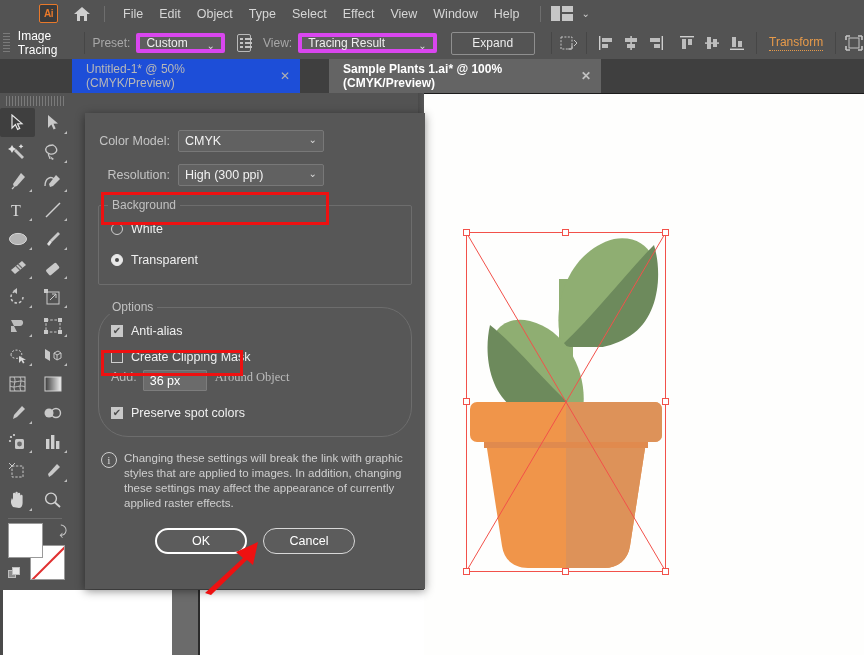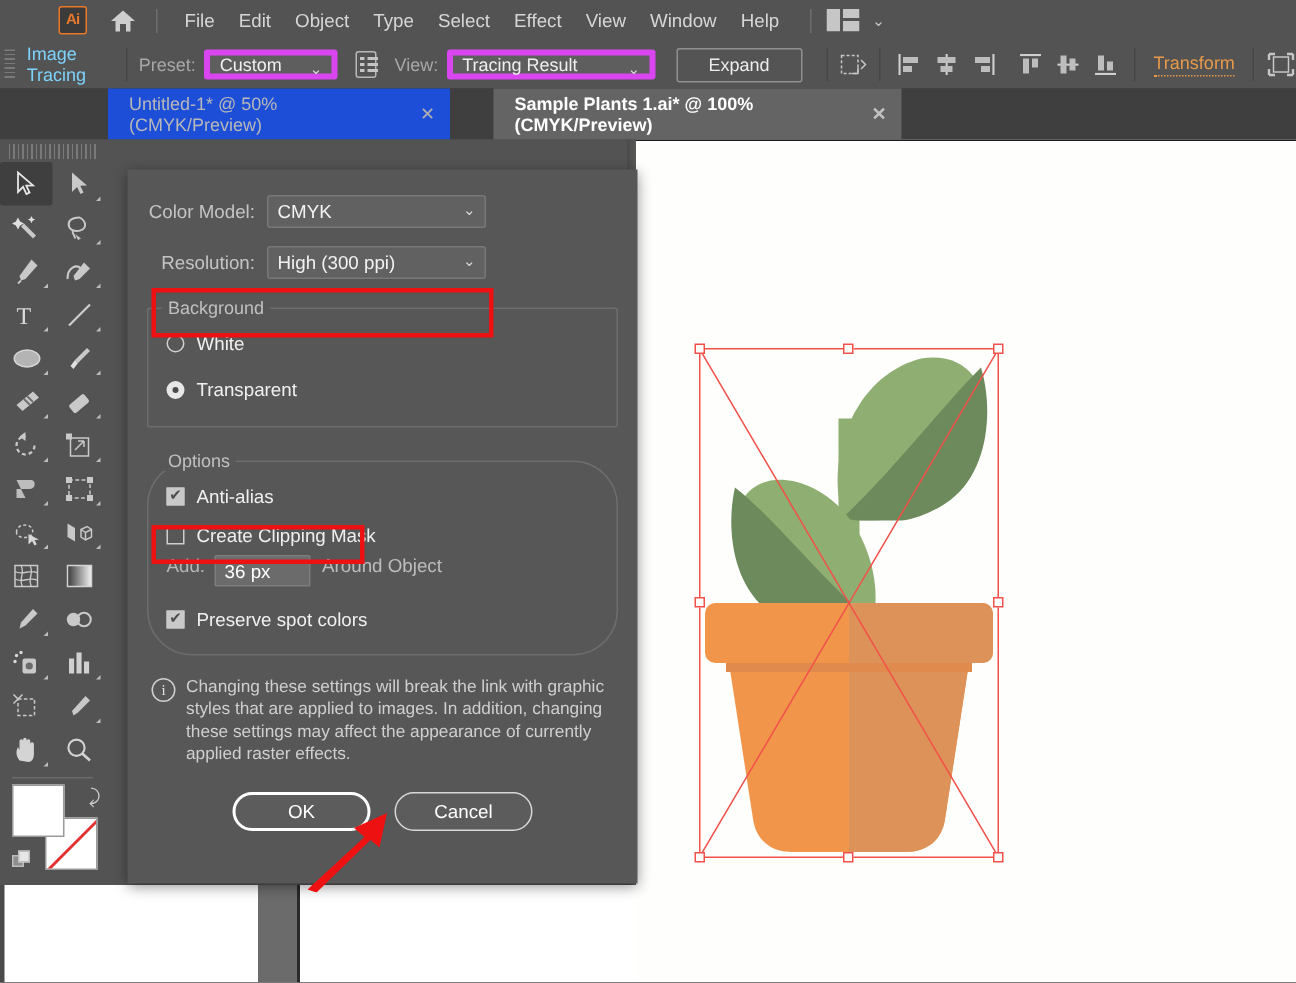--- a/index.html
+++ b/index.html
@@ -31,21 +31,21 @@
   .chev{margin-left:9px;color:#cfcfcf;font-size:10px;}
 
   
   .controlbar{
     position:absolute;left:0;top:27px;width:864px;height:32px;
     background:#535353;border-bottom:1px solid #3d3d3d;
     display:flex;align-items:center;
   }
   .grip{width:9px;height:20px;margin-left:3px;
     background:repeating-linear-gradient(to bottom,#7a7a7a 0 1px,transparent 1px 3px);}
-  .cb-label{color:#7dd3fc;font-size:12px;margin-left:8px;}
+  .cb-label{color:#ffffff;font-size:12px;margin-left:8px;}
   .cb-dim{color:#a8a8a8;font-size:12px;margin-left:12px;}
   .cb-sep{width:1px;height:22px;background:#464646;margin:0 8px;}
   .select{
     height:20px;background:#5e5e5e;border:4px solid #d946ef;border-radius:2px;
     color:#efefef;font-size:12px;display:flex;align-items:center;
     padding:0 6px;margin-left:6px;position:relative;box-sizing:border-box;
   }
   .select .cv{position:absolute;right:6px;top:3px;color:#dcdcdc;font-size:10px;}
   .sel-preset{width:110px;}
   .sel-view{width:176px;}
@@ -169,21 +169,21 @@
   .cb-row{display:flex;align-items:center;height:26px;position:relative;}
   .cbox{width:12px;height:12px;border:1px solid #cfcfcf;box-sizing:border-box;
     margin-right:8px;background:#575757;display:flex;align-items:center;justify-content:center;}
   .cbox.on{background:#c9c9c9;border-color:#c9c9c9;color:#4d4d4d;font-size:10px;line-height:1;}
   .opt-text{color:#f0f0f0;font-size:12.5px;}
   .add-row{display:flex;align-items:flex-start;height:30px;}
   .add-lbl{color:#b6b6b6;font-size:12.5px;margin-right:6px;}
   .add-field{width:64px;height:21px;background:#6b6b6b;border:1px solid #7d7d7d;
     border-radius:1px;color:#ffffff;font-size:12.5px;display:flex;align-items:center;
     padding-left:6px;box-sizing:border-box;}
-  .add-after{color:#bdbdbd;font-size:12.5px;margin-left:8px;}
+  .add-after{color:#bdbdbd;font-size:12.5px;margin-left:8px;font-family:Liberation Serif, serif;}
   .note{display:flex;margin-top:14px;padding:0 3px;}
   .note-icon{width:14px;height:14px;border:1px solid #cfcfcf;border-radius:50%;
     color:#e0e0e0;font-size:10px;display:flex;align-items:center;justify-content:center;
     flex:none;margin-right:7px;margin-top:1px;font-family:"Liberation Serif",serif;}
   .note-text{color:#cfcfcf;font-size:11.5px;line-height:15px;}
   .btn-row{display:flex;justify-content:center;gap:16px;margin-top:17px;}
   .dbtn{height:26px;min-width:92px;border-radius:13px;display:flex;align-items:center;
     justify-content:center;font-size:12.5px;color:#ffffff;box-sizing:border-box;}
   .dbtn.primary{border:2px solid #ffffff;background:#5c5c5c;}
   .dbtn.secondary{border:1px solid #d8d8d8;background:#5c5c5c;}

